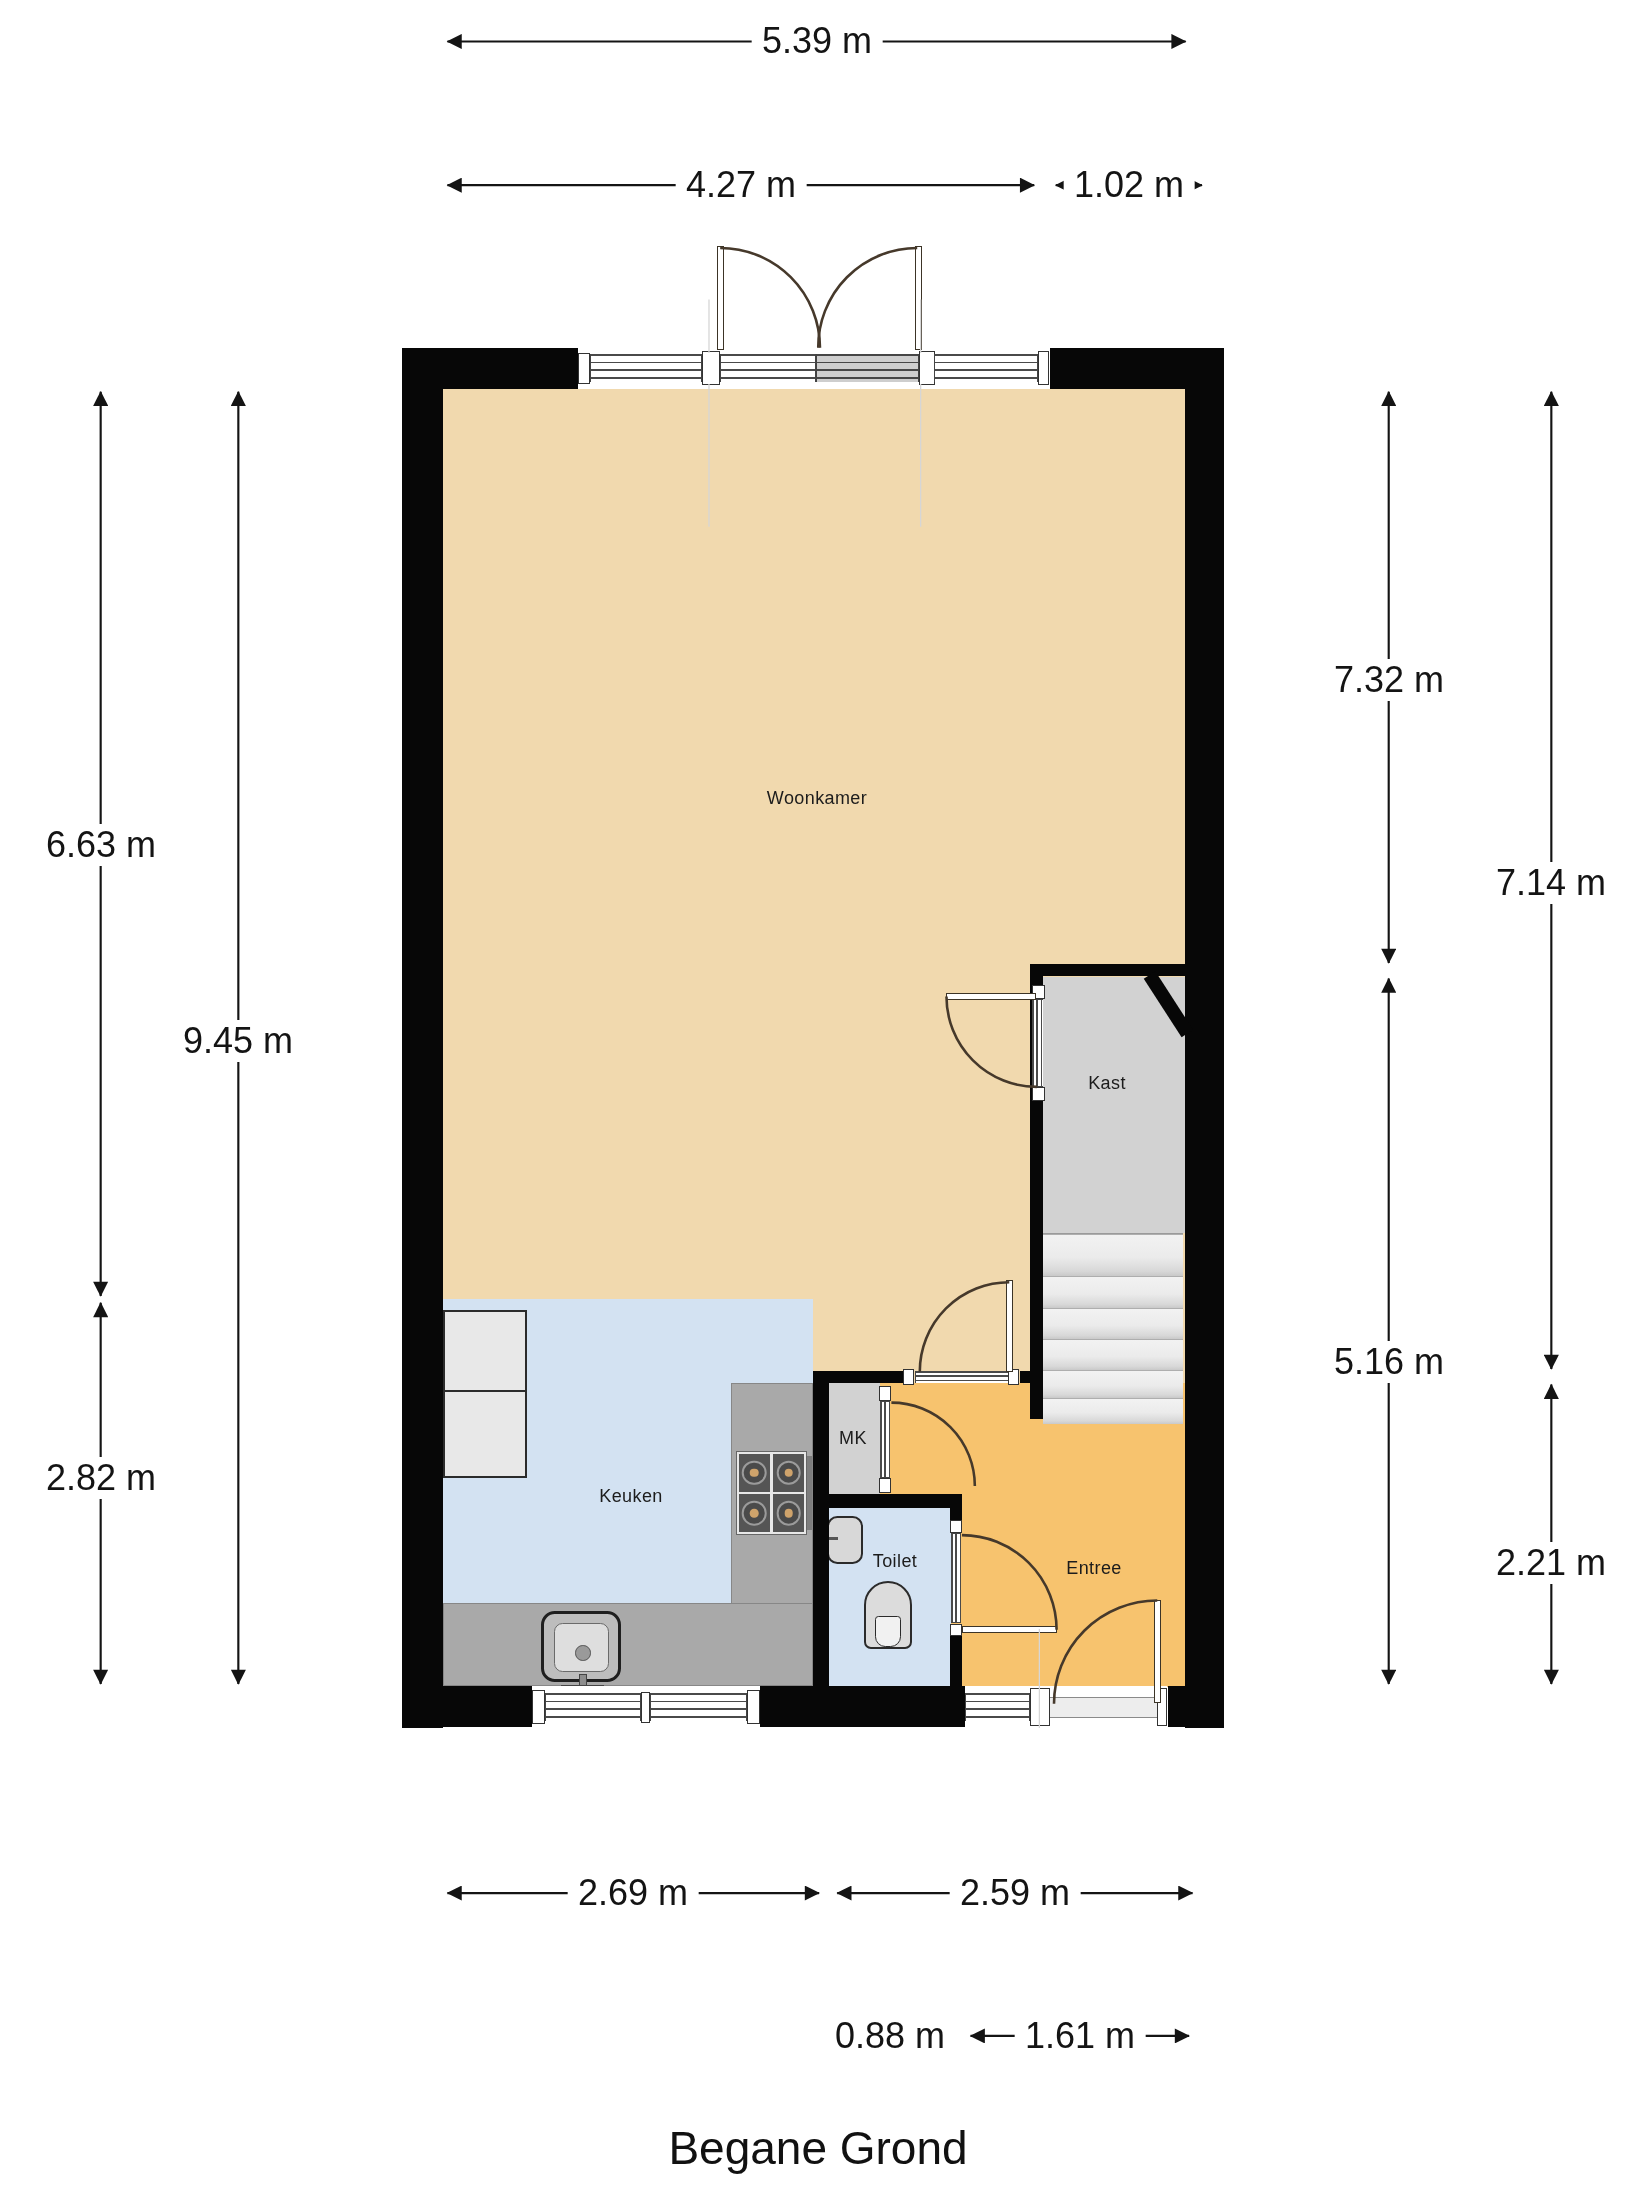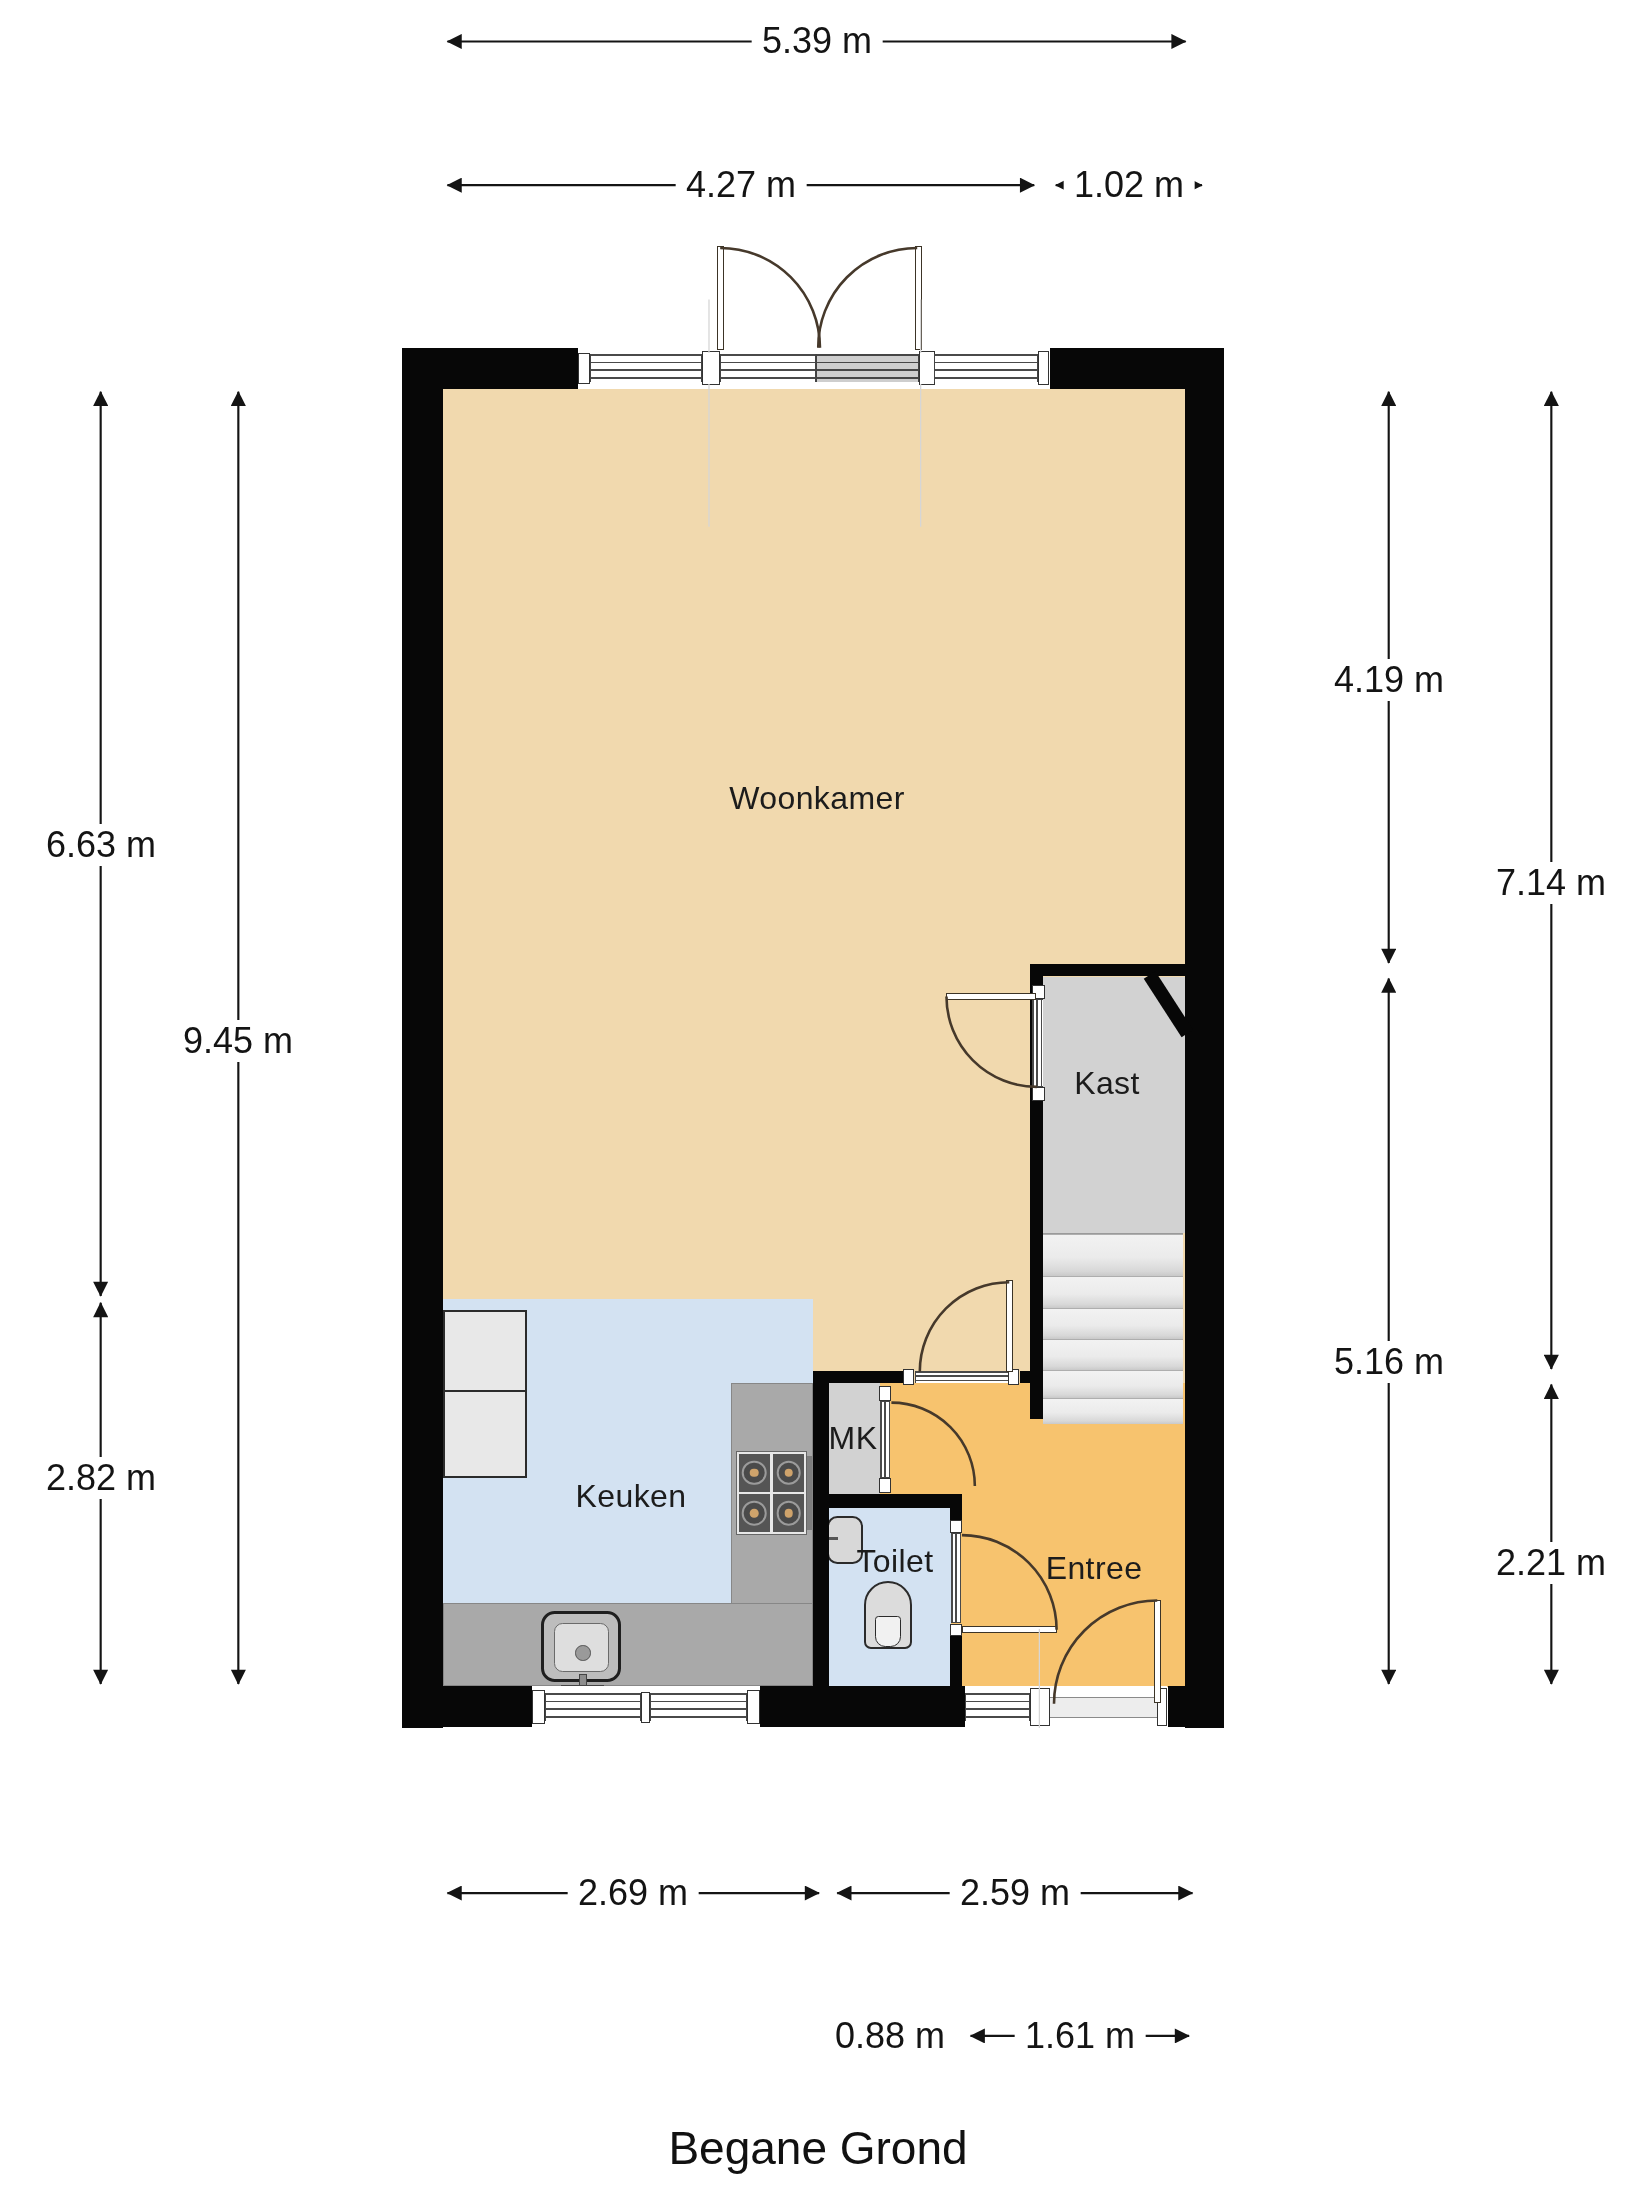--- a/index.html
+++ b/index.html
@@ -23,21 +23,21 @@
   .dark-overlay{background:rgba(60,60,60,0.25);}
   .threshold{background:#ededed;border-top:1.7px solid #8a8a8a;border-bottom:1.7px solid #8a8a8a;}
   
   .counter{background:var(--c-counter,#a9a9a9);border:1.7px solid #878787;}
   .cabinet{background:#e8e8e8;border:2.6px solid #2b2b2b;}
   .stairs{background:var(--c-stairs,#ececec);border-bottom:2.6px solid #3d3d3d;border-top:0.9px solid #9a9a9a;}
   .tread{width:100%;background:linear-gradient(180deg,#f2f2f2 0%,#ebebeb 55%,#d8d8d8 88%,#c9c9c9 100%);border-top:0.9px solid #aeaeae;}
   .leaf{background:#ffffff;border:1.7px solid #3c3427;}
   
   .room-label{
-    transform:translate(-50%,-50%);font-size:32px;color:#1c1c1c;
+    transform:translate(-50%,-50%);font-size:18px;color:#1c1c1c;
     white-space:nowrap;letter-spacing:0.4px;
   }
   .dim{
     transform:translate(-50%,-50%);font-size:36px;color:var(--c-dimension,#141414);
     background:#ffffff;padding:0 10.3px;white-space:nowrap;
   }
   .plan-title{
     transform:translate(-50%,-50%);font-size:46px;color:#111;white-space:nowrap;
   }
   svg{position:absolute;left:0;top:0;pointer-events:none;}
@@ -205,21 +205,21 @@
     <line x1="1330" y1="2366" x2="1382" y2="2366" marker-end="url(#ah)"></line>
   </g>
 </svg>
 
 <div class="abs dim" style="left:817px;top:41px;">5.39 m</div>
 <div class="abs dim" style="left:741px;top:185px;">4.27 m</div>
 <div class="abs dim" style="left:1129px;top:185px;">1.02 m</div>
 <div class="abs dim" style="left:101px;top:845px;text-align:center;">6.63 m</div>
 <div class="abs dim" style="left:101px;top:1478px;">2.82 m</div>
 <div class="abs dim" style="left:238px;top:1041px;">9.45 m</div>
-<div class="abs dim" style="left:1389px;top:680px;">4.19 m</div>
+<div class="abs dim" style="left:1389px;top:680px;">7.32 m</div>
 <div class="abs dim" style="left:1389px;top:1362px;text-align:right;">5.16 m</div>
 <div class="abs dim" style="left:1551px;top:883px;text-align:right;">7.14 m</div>
 <div class="abs dim" style="left:1551px;top:1563px;">2.21 m</div>
 <div class="abs dim" style="left:633px;top:1893px;">2.69 m</div>
 <div class="abs dim" style="left:1015px;top:1893px;">2.59 m</div>
 <div class="abs dim" style="left:890px;top:2036px;">0.88 m</div>
 <div class="abs dim" style="left:1080px;top:2036px;">1.61 m</div>
 
 <div class="abs room-label" style="left:817px;top:798px;">Woonkamer</div>
 <div class="abs room-label" style="left:1107px;top:1083px;">Kast</div>

